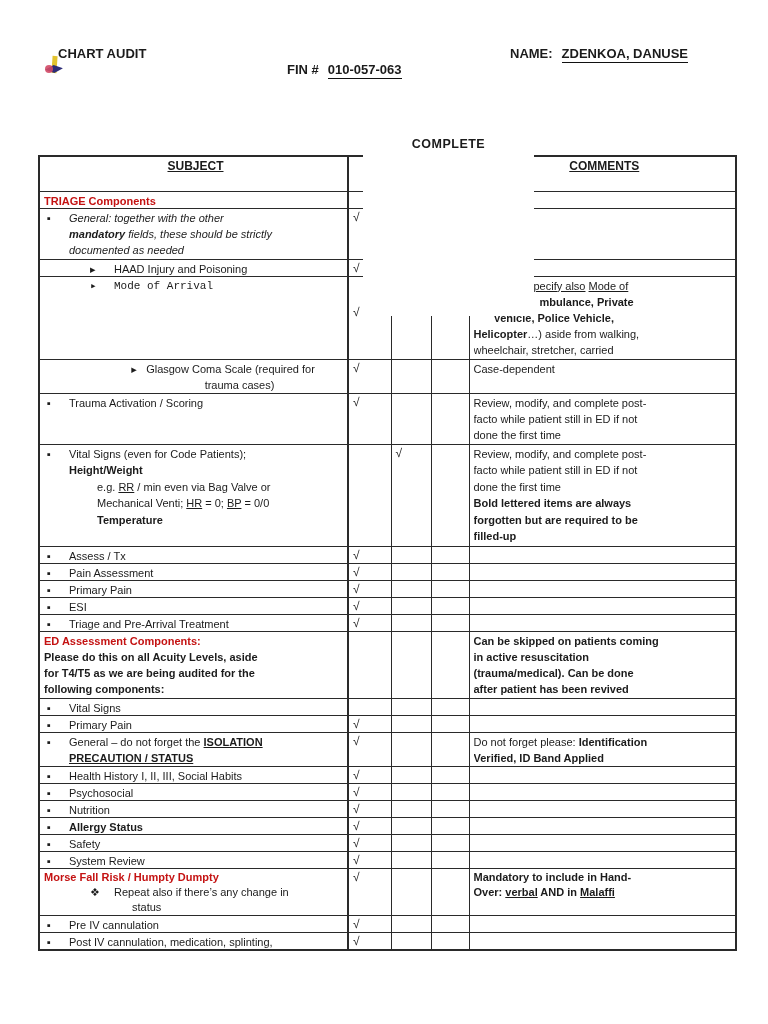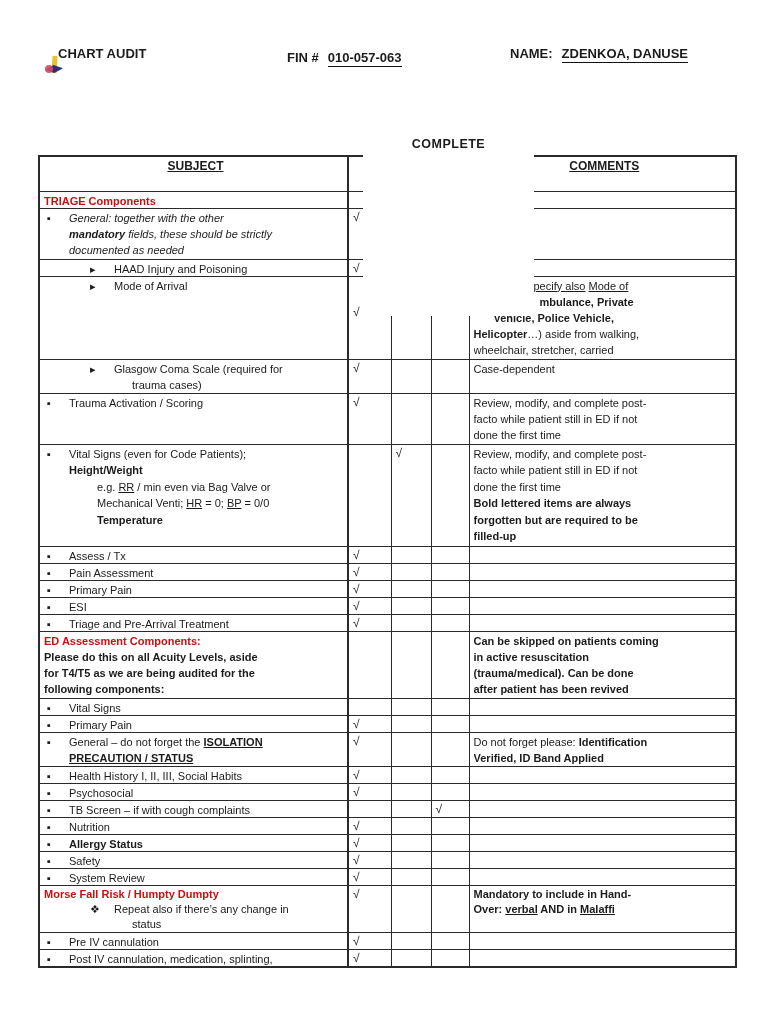--- a/index.html
+++ b/index.html
@@ -4,21 +4,21 @@
 <style>
   :root{ --red:#c41212; --text:#1b1b1b; --border:#2a2a2a; }
   html,body{margin:0;padding:0;}
   body{width:768px;height:1024px;background:#ffffff;position:relative;
        font-family:"Liberation Sans","DejaVu Sans",sans-serif;color:var(--text);overflow:hidden;}
   .page{position:absolute;inset:0;}
 
   
   .doc-header{position:absolute;left:38px;top:46px;width:697px;height:20px;font-weight:bold;font-size:13px;}
   .hdr-title{position:absolute;left:20px;top:0;}
-  .hdr-fin{position:absolute;left:249px;top:4px;white-space:nowrap;}
+  .hdr-fin{position:absolute;left:249px;top:16px;white-space:nowrap;}
   .hdr-name{position:absolute;left:472px;top:0;white-space:nowrap;}
   .hdr-label{margin-right:9px;}
   .uval{border-bottom:1.5px solid #111;padding-bottom:1px;}
 
   
   .logo{position:absolute;left:44px;top:56px;width:20px;height:24px;}
   .logo .bar{position:absolute;left:8px;top:0;width:5px;height:17px;background:#e3c32f;transform:rotate(4deg);}
   .logo .diamond{position:absolute;left:1px;top:9px;width:18px;height:8px;background:#2d2d78;
                  clip-path:polygon(0 50%,50% 0,100% 50%,50% 100%);transform:rotate(-5deg);}
   .logo .dot{position:absolute;left:1px;top:9px;width:8px;height:8px;border-radius:50%;background:#d14a66;opacity:.9;}
@@ -128,40 +128,40 @@
           </td>
           <td class="check-cell"><span class="check">√</span></td>
           <td class="check-cell"></td>
           <td class="check-cell"></td>
           <td class="comment-cell">
             <div class="cellwrap" style="height: 15px;"></div>
           </td>
         </tr>
         <tr style="height: 83px;">
           <td class="subject-cell">
-            <div class="cellwrap" style="height: 81px; line-height: 16px;">
+            <div class="cellwrap" style="height: 81px; line-height: 16px; font-family: Liberation Mono, monospace;">
               <div class="line"><span style="margin-left: 46px; display: inline-block; width: 24px;">▸</span><span>Mode of Arrival</span></div>
             </div>
           </td>
           <td class="check-cell"><span class="check" style="display: inline-block; margin-top: 27px;">√</span></td>
           <td class="check-cell"></td>
           <td class="check-cell"></td>
           <td class="comment-cell">
             <div class="cellwrap" style="height: 81px; line-height: 16px;">
               <div class="line"><span class="u" style="margin-left: 60px;">pecify also</span><span> </span><span class="u">Mode of</span></div>
               <div class="line"><span class="b" style="margin-left: 66px;">mbulance, Private</span></div>
               <div class="line"><span class="b" style="margin-left: 20px;">Vehicle, Police Vehicle,</span></div>
               <div class="line"><span class="b">Helicopter</span><span>…) aside from walking,</span></div>
               <div class="line"><span>wheelchair, stretcher, carried</span></div>
             </div>
           </td>
         </tr>
         <tr style="height: 34px;">
           <td class="subject-cell">
-            <div class="cellwrap" style="height: 32px;">
+            <div class="cellwrap" style="height: 32px; text-align: center;">
               <div class="line"><span style="margin-left: 46px; display: inline-block; width: 24px;">▸</span><span>Glasgow Coma Scale (required for</span></div>
               <div class="line"><span style="margin-left: 88px;">trauma cases)</span></div>
             </div>
           </td>
           <td class="check-cell"><span class="check">√</span></td>
           <td class="check-cell"></td>
           <td class="check-cell"></td>
           <td class="comment-cell">
             <div class="cellwrap" style="height: 32px;">
               <div class="line"><span>Case-dependent</span></div>
@@ -360,33 +360,20 @@
           <td class="check-cell"><span class="check">√</span></td>
           <td class="check-cell"></td>
           <td class="check-cell"></td>
           <td class="comment-cell">
             <div class="cellwrap" style="height: 15px;"></div>
           </td>
         </tr>
         <tr style="height: 17px;">
           <td class="subject-cell">
             <div class="cellwrap" style="height: 15px;">
-              <div class="line"><span style="margin-left: 3px; display: inline-block; width: 22px;">▪</span><span>TB Screen – if with cough complaints</span></div>
-            </div>
-          </td>
-          <td class="check-cell"></td>
-          <td class="check-cell"></td>
-          <td class="check-cell"><span class="check">√</span></td>
-          <td class="comment-cell">
-            <div class="cellwrap" style="height: 15px;"></div>
-          </td>
-        </tr>
-        <tr style="height: 17px;">
-          <td class="subject-cell">
-            <div class="cellwrap" style="height: 15px;">
               <div class="line"><span style="margin-left: 3px; display: inline-block; width: 22px;">▪</span><span>Nutrition</span></div>
             </div>
           </td>
           <td class="check-cell"><span class="check">√</span></td>
           <td class="check-cell"></td>
           <td class="check-cell"></td>
           <td class="comment-cell">
             <div class="cellwrap" style="height: 15px;"></div>
           </td>
         </tr>

